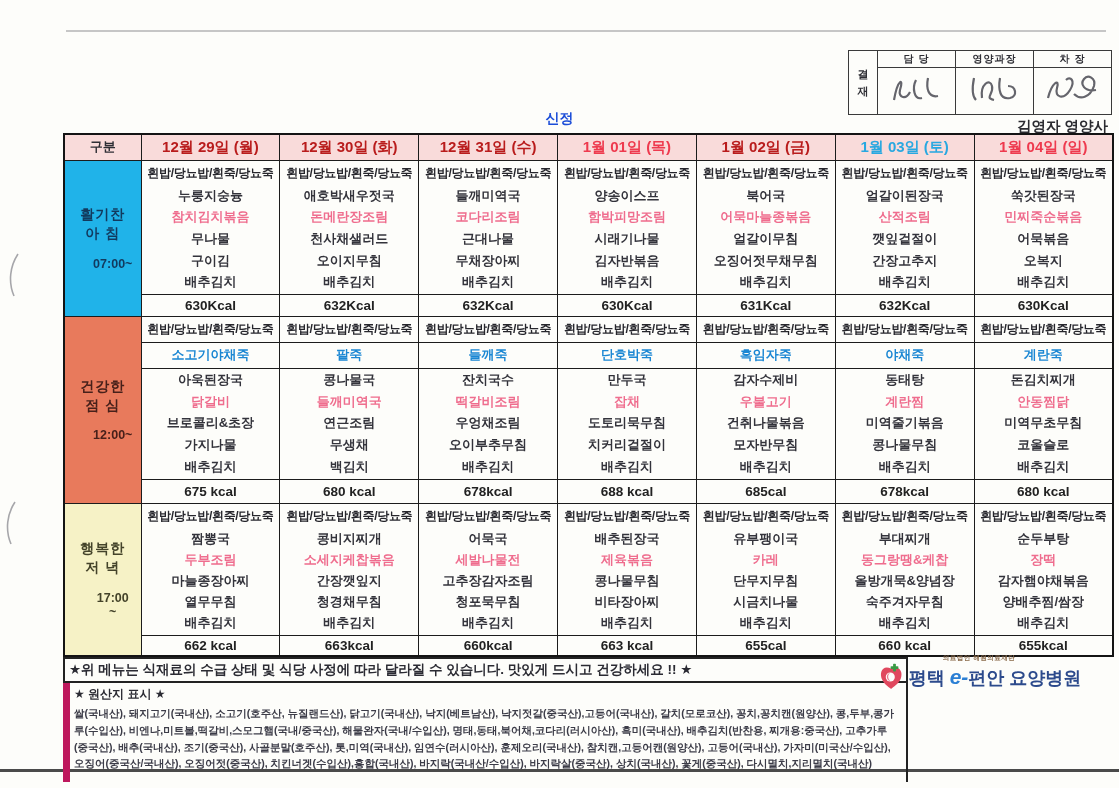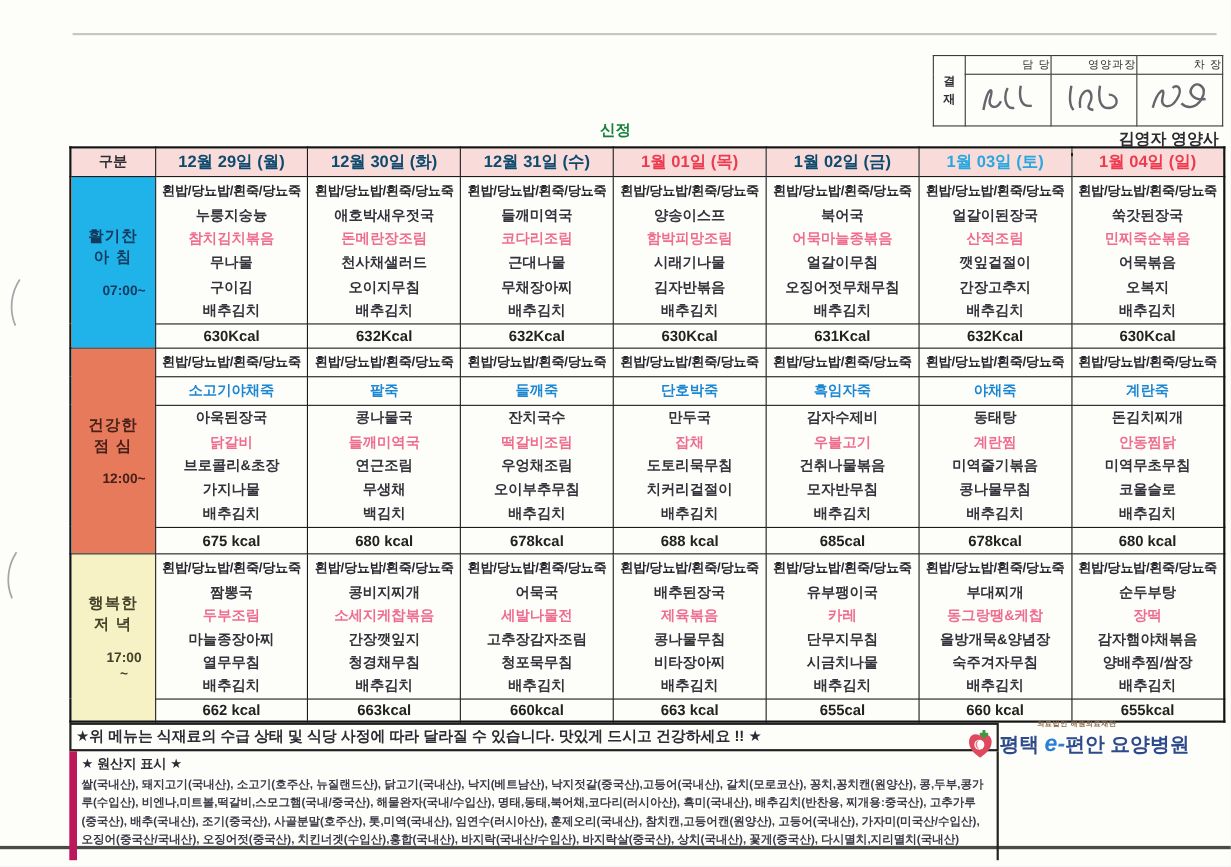--- a/index.html
+++ b/index.html
@@ -7,40 +7,40 @@
         font-family:"Liberation Sans","DejaVu Sans",sans-serif;overflow:hidden;color:#2e2e34;}
   
   .scan-top{position:absolute;left:66px;top:30px;width:1040px;height:2px;background:#c6c6c6;}
   .scan-bottom{position:absolute;left:0;top:769px;width:1119px;height:3px;background:#4a4a4a;}
   .pen-mark{position:absolute;opacity:.75;}
 
   
   .title{position:absolute;left:0;right:0;top:50px;text-align:center;font-size:37px;font-weight:bold;
          letter-spacing:24px;text-indent:24px;color:#3d3d46;}
   .subtitle{position:absolute;left:0;right:0;top:110px;text-align:center;font-size:14px;font-weight:bold;
-            color:#15803d;}
+            color:#1d4ed8;}
 
   
   .approval{position:absolute;left:848px;top:50px;width:264px;}
   .approval table{border-collapse:collapse;width:100%;table-layout:fixed;}
   .approval td{border:1px solid #3a3a3a;text-align:center;vertical-align:middle;padding:0;}
   .approval .sec{width:28px;font-size:11px;font-weight:bold;line-height:1.5;}
-  .approval .hd{height:16px;font-size:10px;font-weight:normal;letter-spacing:1px;text-align:right;}
+  .approval .hd{height:16px;font-size:10px;font-weight:bold;letter-spacing:1px;}
   .approval .sig{height:46px;}
   .dietitian{width:100%;text-align:right;font-size:14.5px;font-weight:bold;color:#2b2b30;
              padding:2px 4px 3px 0;border-bottom:3px solid #2a2a2a;box-sizing:border-box;}
 
   
   .tblwrap{position:absolute;left:63px;top:133px;width:984px;}
   table.t{border-collapse:collapse;table-layout:fixed;width:1049px;}
   table.t td{border:1px solid #1c1c1c;padding:0;text-align:center;vertical-align:middle;overflow:hidden;}
   table.t{border:2px solid #141414;}
   td.corner{background:var(--hdr-bg);font-size:13px;font-weight:bold;}
   td.date{background:var(--hdr-bg);font-size:15px;font-weight:bold;white-space:nowrap;}
-  td.date.red{color:var(--date-red);} td.date.blue{color:var(--date-blue);} td.date.black{color:#0c4a6e;}
+  td.date.red{color:var(--date-red);} td.date.blue{color:var(--date-blue);} td.date.black{color:#b91c1c;}
   .col{display:flex;flex-direction:column;}
   .rice{display:flex;align-items:center;justify-content:center;font-size:12px;font-weight:bold;
         white-space:nowrap;letter-spacing:-0.3px;color:#26262c;}
   .item{flex:1;display:flex;align-items:center;justify-content:center;font-size:13px;font-weight:bold;
         white-space:nowrap;color:#33333b;}
   .item.pink{color:var(--menu-pink);}
   td.ricecell{font-size:12px;font-weight:bold;white-space:nowrap;letter-spacing:-0.3px;color:#26262c;}
   td.porr{font-size:13px;font-weight:bold;color:var(--porridge-blue);}
   td.kcal{font-size:13.5px;font-weight:bold;color:#222;}
   td.lbl{font-weight:bold;}

